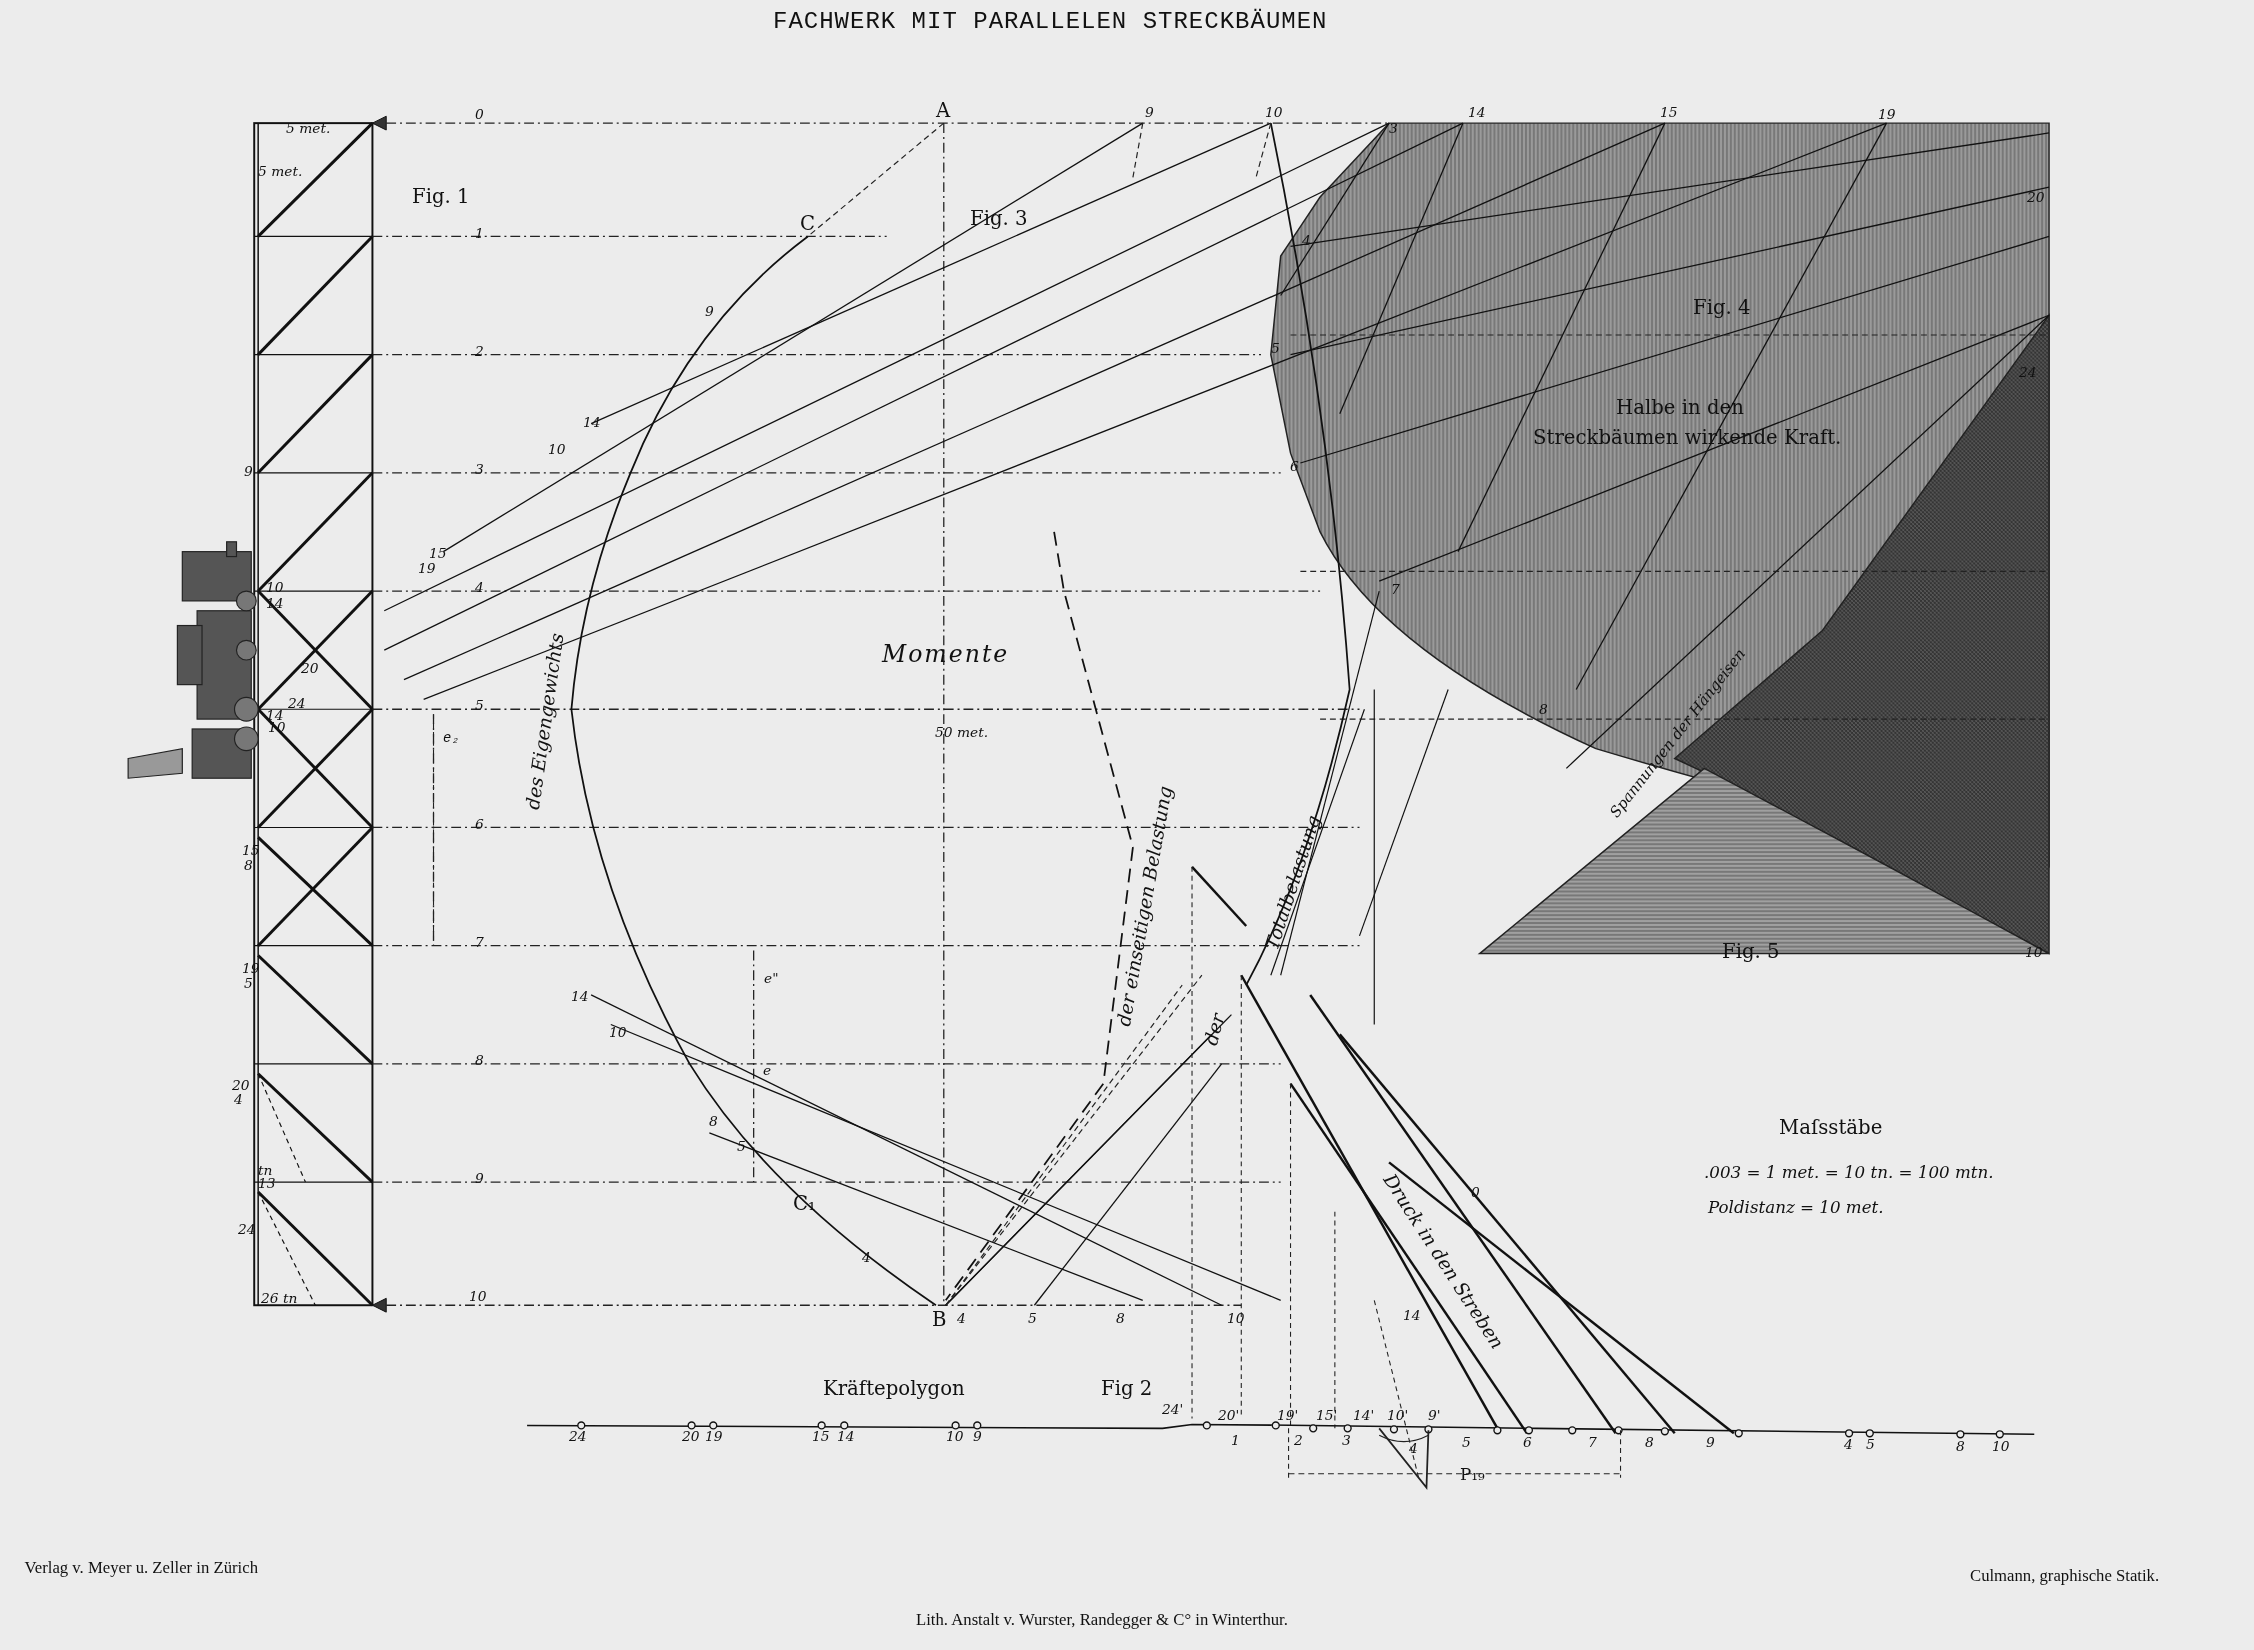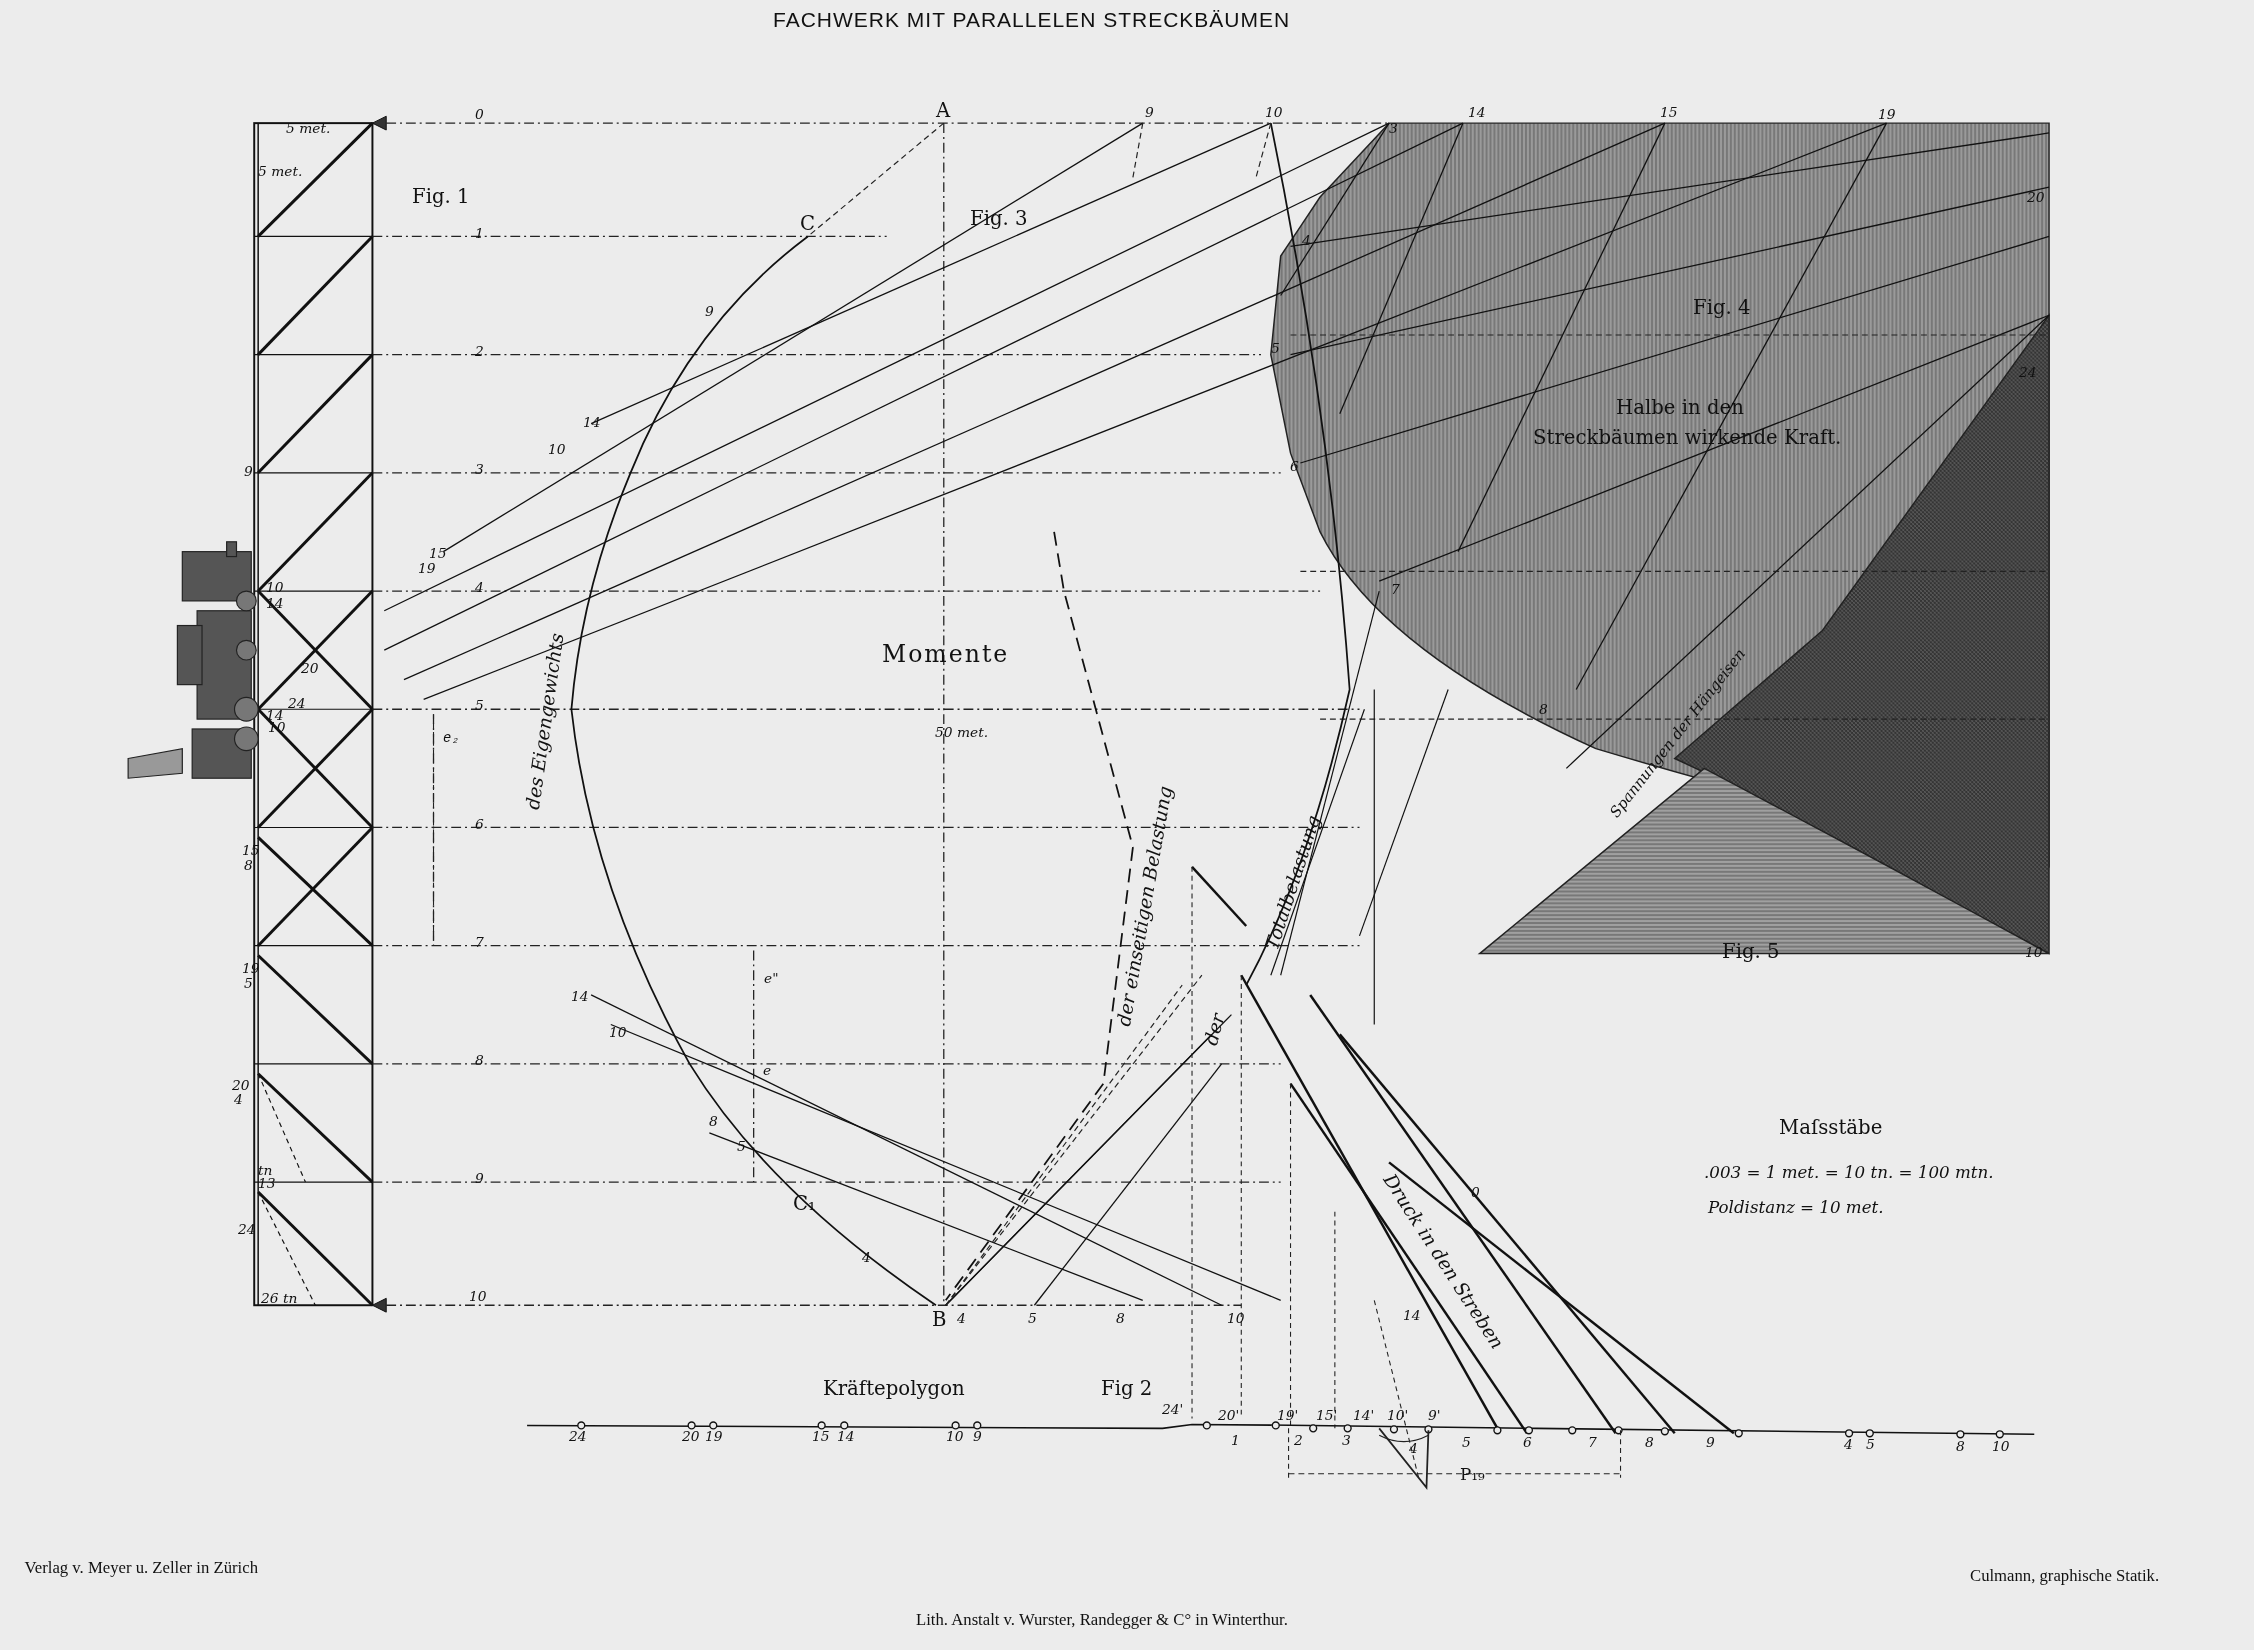--- a/index.html
+++ b/index.html
@@ -2,21 +2,21 @@
 <html><head>
 <meta charset="utf-8">
 <style>
   html, body { margin:0; padding:0; }
   body {
     width:2255px; height:1651px; position:relative; overflow:hidden;
     background:#ececec; font-family:"DejaVu Serif", serif; color:#111;
   }
   svg.plate { position:absolute; left:0; top:0; }
   .t { position:absolute; white-space:nowrap; }
-  .title { font-family:Liberation Sans, sans-serif; font-size:21px; letter-spacing:1px; }
+  .title { font-family:Liberation Mono, monospace; font-size:24px; letter-spacing:1px; }
   .foot { font-family:"Liberation Serif", serif; font-size:16.7px; }
   .lbl { font-family:"DejaVu Serif", serif; font-size:19.7px; }
   .lblbig { font-family:"DejaVu Serif", serif; font-size:23.6px; letter-spacing:2px; }
   .it { font-family:"DejaVu Serif", serif; font-style:italic; font-size:14.8px; }
   .itm { font-family:"DejaVu Serif", serif; font-style:italic; font-size:18.7px; }
   .num { font-family:"DejaVu Serif", serif; font-style:italic; font-size:13.8px; }
 </style>
 </head>
 <body>
 
@@ -242,21 +242,21 @@
 <div class="t num" style="left:261px; top:1290px;">26 tn</div>
 <div class="t num" style="left:443px; top:731px;font-family:Liberation Mono, monospace;">e₂</div>
 
 <div class="t lbl" style="left:970px; top:207px;">Fig. 3</div>
 <div class="t lbl" style="left:936px; top:99px;">A</div>
 <div class="t lbl" style="left:932px; top:1308px;">B</div>
 <div class="t lbl" style="left:800px; top:212px;">C</div>
 <div class="t lbl" style="left:793px; top:1192px;">C₁</div>
 <div class="t num" style="left:763px; top:1062px;">e</div>
 <div class="t num" style="left:764px; top:970px;">e"</div>
-<div class="t lblbig" style="left:882px; top:640px;">Momente</div>
+<div class="t lblbig" style="left:882px; top:640px;font-style:italic;">Momente</div>
 <div class="t num" style="left:920px; top:724px;margin-left:15px;">50 met.</div>
 
 <div class="t num" style="left:475px; top:106px;">0</div>
 <div class="t num" style="left:475px; top:225px;">1</div>
 <div class="t num" style="left:475px; top:343px;">2</div>
 <div class="t num" style="left:475px; top:461px;">3</div>
 <div class="t num" style="left:475px; top:579px;">4</div>
 <div class="t num" style="left:475px; top:697px;">5</div>
 <div class="t num" style="left:475px; top:816px;">6</div>
 <div class="t num" style="left:475px; top:934px;">7</div>

